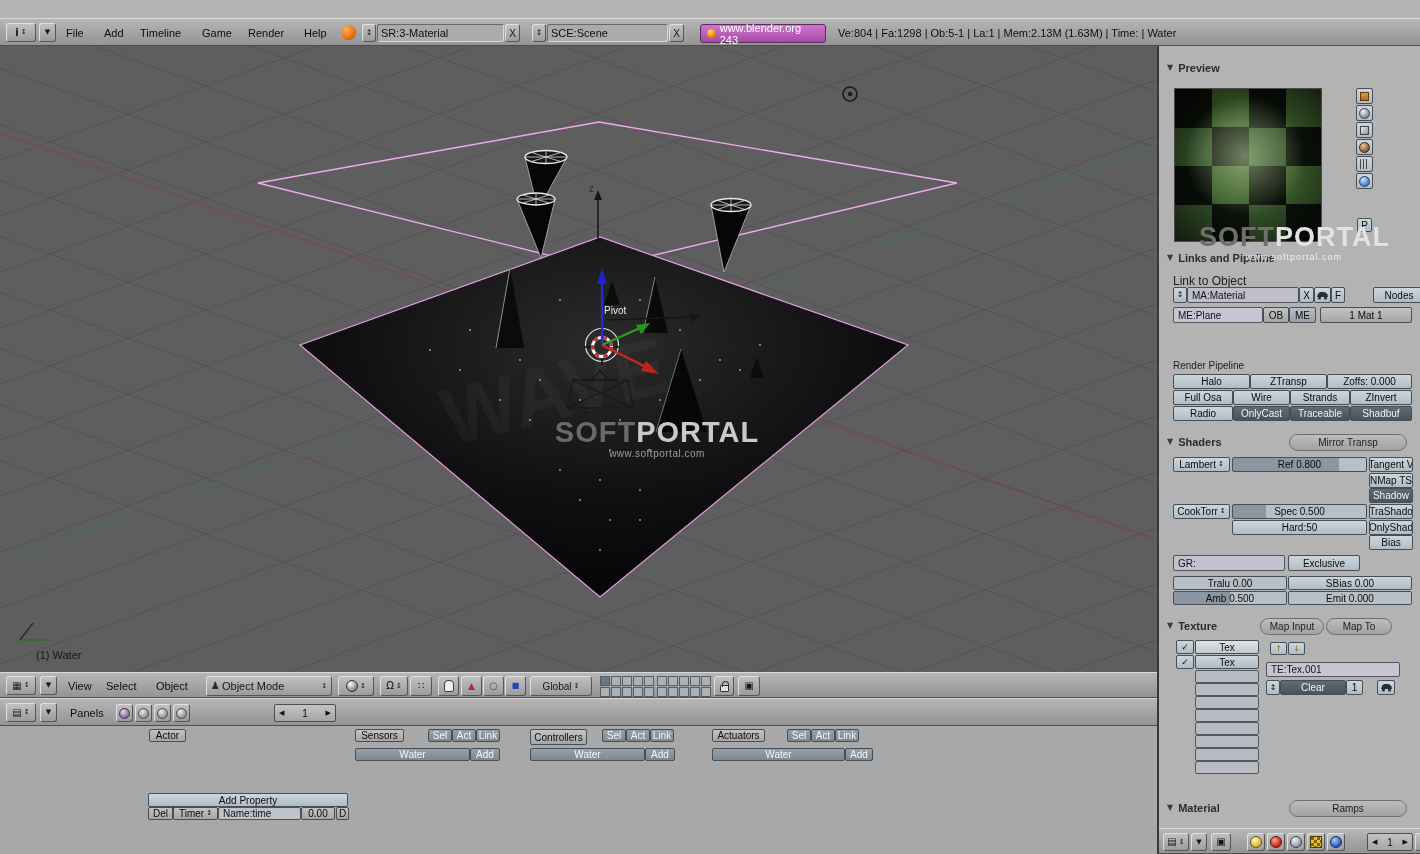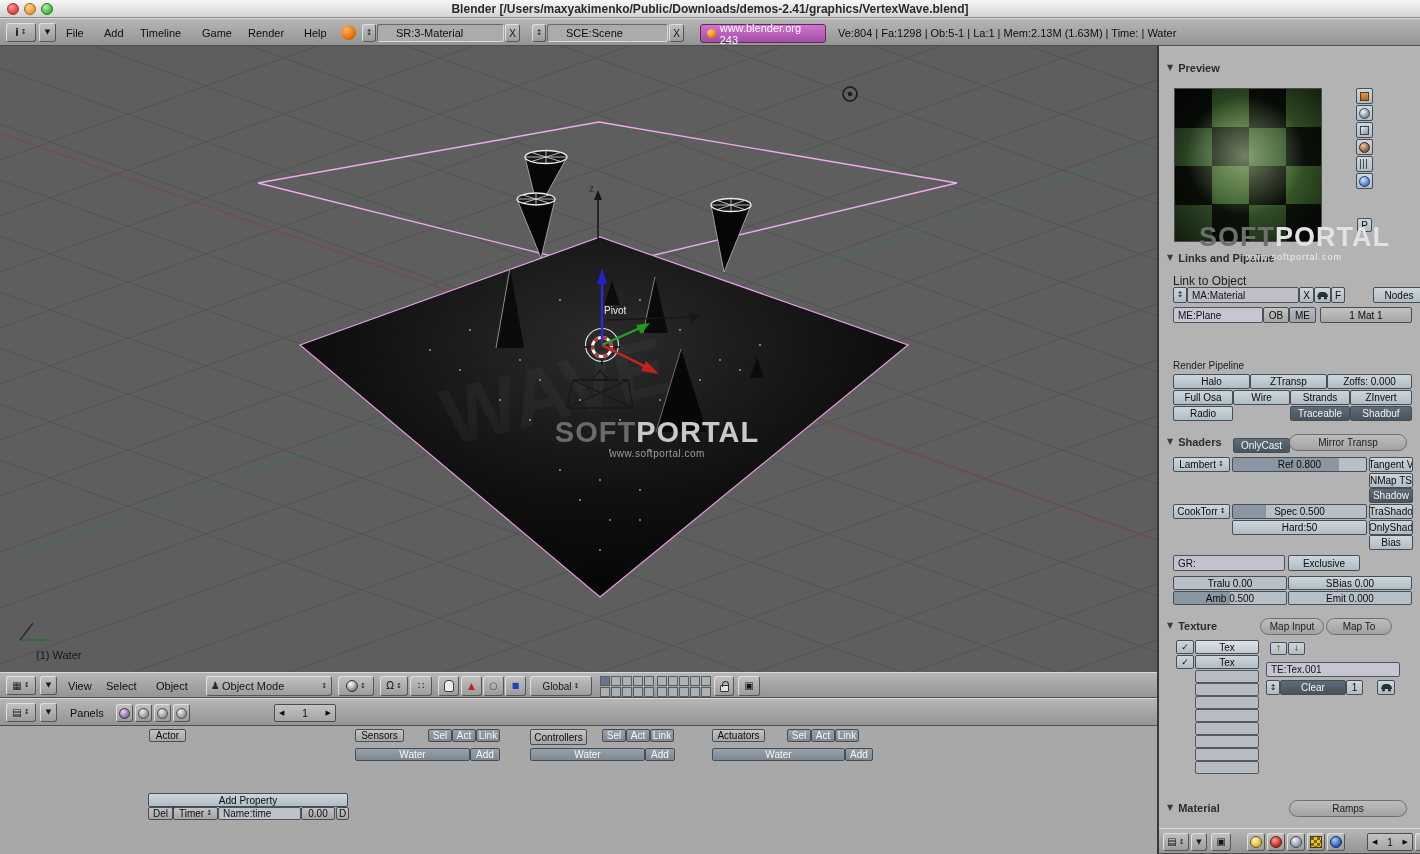--- a/index.html
+++ b/index.html
@@ -16,21 +16,21 @@
   .tl.red { left:7px;  background:radial-gradient(circle at 35% 30%, #ff9d94, #e0443c 65%); border:1px solid #9f322b; }
   .tl.yel { left:24px; background:radial-gradient(circle at 35% 30%, #ffd9a0, #f09a2e 65%); border:1px solid #a06a1a; }
   .tl.grn { left:41px; background:radial-gradient(circle at 35% 30%, #b8efb0, #43b93f 65%); border:1px solid #2a7a26; }
   .wtitle { position:absolute; left:0; right:0; top:2px; text-align:center; font-size:12px; font-weight:bold; color:#2b2b2b; }
 
   
   .hdr { position:absolute; background:linear-gradient(#b6b6b6,#949494); border-top:1px solid #d8d8d8; border-bottom:1px solid #4e4e4e; }
   .hbtn { position:absolute; display:flex; align-items:center; justify-content:center; gap:2px;
     background:linear-gradient(#c0c0c0,#9c9c9c); border:1px solid; border-color:#e0e0e0 #565656 #565656 #e0e0e0;
     border-radius:3px; font-size:10px; color:#161616; }
-  .dfield { position:absolute; display:flex; align-items:center; padding:0 18px;
+  .dfield { position:absolute; display:flex; align-items:center; padding:0 3px;
     background:#ababab; border:1px solid; border-color:#696969 #d8d8d8 #d8d8d8 #696969; border-radius:3px;
     font-size:11px; color:#0e0e0e; white-space:nowrap; overflow:hidden; }
   .mtext { position:absolute; font-size:11px; color:#0e0e0e; cursor:default; white-space:nowrap; }
   .tiny { font-size:7px; }
 
   
   .btn { position:absolute; display:flex; align-items:center; justify-content:center; gap:2px; text-align:center;
     background:linear-gradient(#c9cfd4,#a8b0b8); border:1px solid #474e55; border-radius:2px;
     font-size:10px; color:#0c0c0c; white-space:nowrap; overflow:hidden; padding:0 1px; }
   .btn.lt   { background:linear-gradient(#ccd6dc,#b0bcc4); }
@@ -84,26 +84,20 @@
       radial-gradient(circle at 50% 50%, rgba(0,0,0,0) 42%, rgba(0,0,0,0.62) 96%),
       conic-gradient(#3a5c2a 90deg,#0c120a 90deg 180deg,#33512a 180deg 270deg,#0a0f08 270deg);
     background-size:100% 100%,100% 100%,74px 77px; }
   .texrow { position:absolute; background:#b6bcc2; border:1px solid #53595f; border-radius:2px; }
 </style>
 </head>
 <body>
 
 <div class="app">
 
-  <div class="titlebar">
-    <span class="tl red"></span>
-    <span class="tl yel"></span>
-    <span class="tl grn"></span>
-    <div class="wtitle">Blender [/Users/maxyakimenko/Public/Downloads/demos-2.41/graphics/VertexWave.blend]</div>
-  </div>
 
   <div class="hdr" style="left:0;top:18px;width:1420px;height:28px;">
     <div class="hbtn" style="left:6px;top:4px;width:30px;height:19px;">
       <span class="ic" style="font-weight:bold;">i</span>
       <span class="ic tiny">↕</span>
     </div>
     <div class="hbtn" style="left:39px;top:4px;width:17px;height:19px;">
       <span class="ic" style="font-size:7px;">▼</span>
     </div>
     <span class="mtext" style="left:66px;top:8px;">File</span>
@@ -451,21 +445,21 @@
     <div class="btn plain" style="left:161px;top:261px;width:92px;height:16px;">1 Mat 1</div>
     <span class="abs" style="left:14px;top:314px;font-size:10px;color:#1c1c1c;">Render Pipeline</span>
     <div class="btn lt" style="left:14px;top:328px;width:77px;height:15px;">Halo</div>
     <div class="btn lt" style="left:91px;top:328px;width:77px;height:15px;">ZTransp</div>
     <div class="btn lt" style="left:168px;top:328px;width:85px;height:15px;">Zoffs: 0.000</div>
     <div class="btn lt" style="left:14px;top:344px;width:60px;height:15px;">Full Osa</div>
     <div class="btn lt" style="left:74px;top:344px;width:57px;height:15px;">Wire</div>
     <div class="btn lt" style="left:131px;top:344px;width:60px;height:15px;">Strands</div>
     <div class="btn lt" style="left:191px;top:344px;width:62px;height:15px;">ZInvert</div>
     <div class="btn lt" style="left:14px;top:360px;width:60px;height:15px;">Radio</div>
-    <div class="btn dark" style="left:74px;top:360px;width:57px;height:15px;margin-top:32px;">OnlyCast</div>
+    <div class="btn dark" style="left:74px;top:360px;width:57px;height:15px;">OnlyCast</div>
     <div class="btn dark" style="left:131px;top:360px;width:60px;height:15px;">Traceable</div>
     <div class="btn dark" style="left:191px;top:360px;width:62px;height:15px;">Shadbuf</div>
 
     <div class="phead" style="left:8px;top:390px;">
       <span class="tri ic">▼</span>
       <span>Shaders</span>
     </div>
     <div class="tab" style="left:130px;top:388px;width:118px;height:17px;">Mirror Transp</div>
     <div class="btn lt" style="left:14px;top:411px;width:57px;height:15px;">
       <span>Lambert</span>

